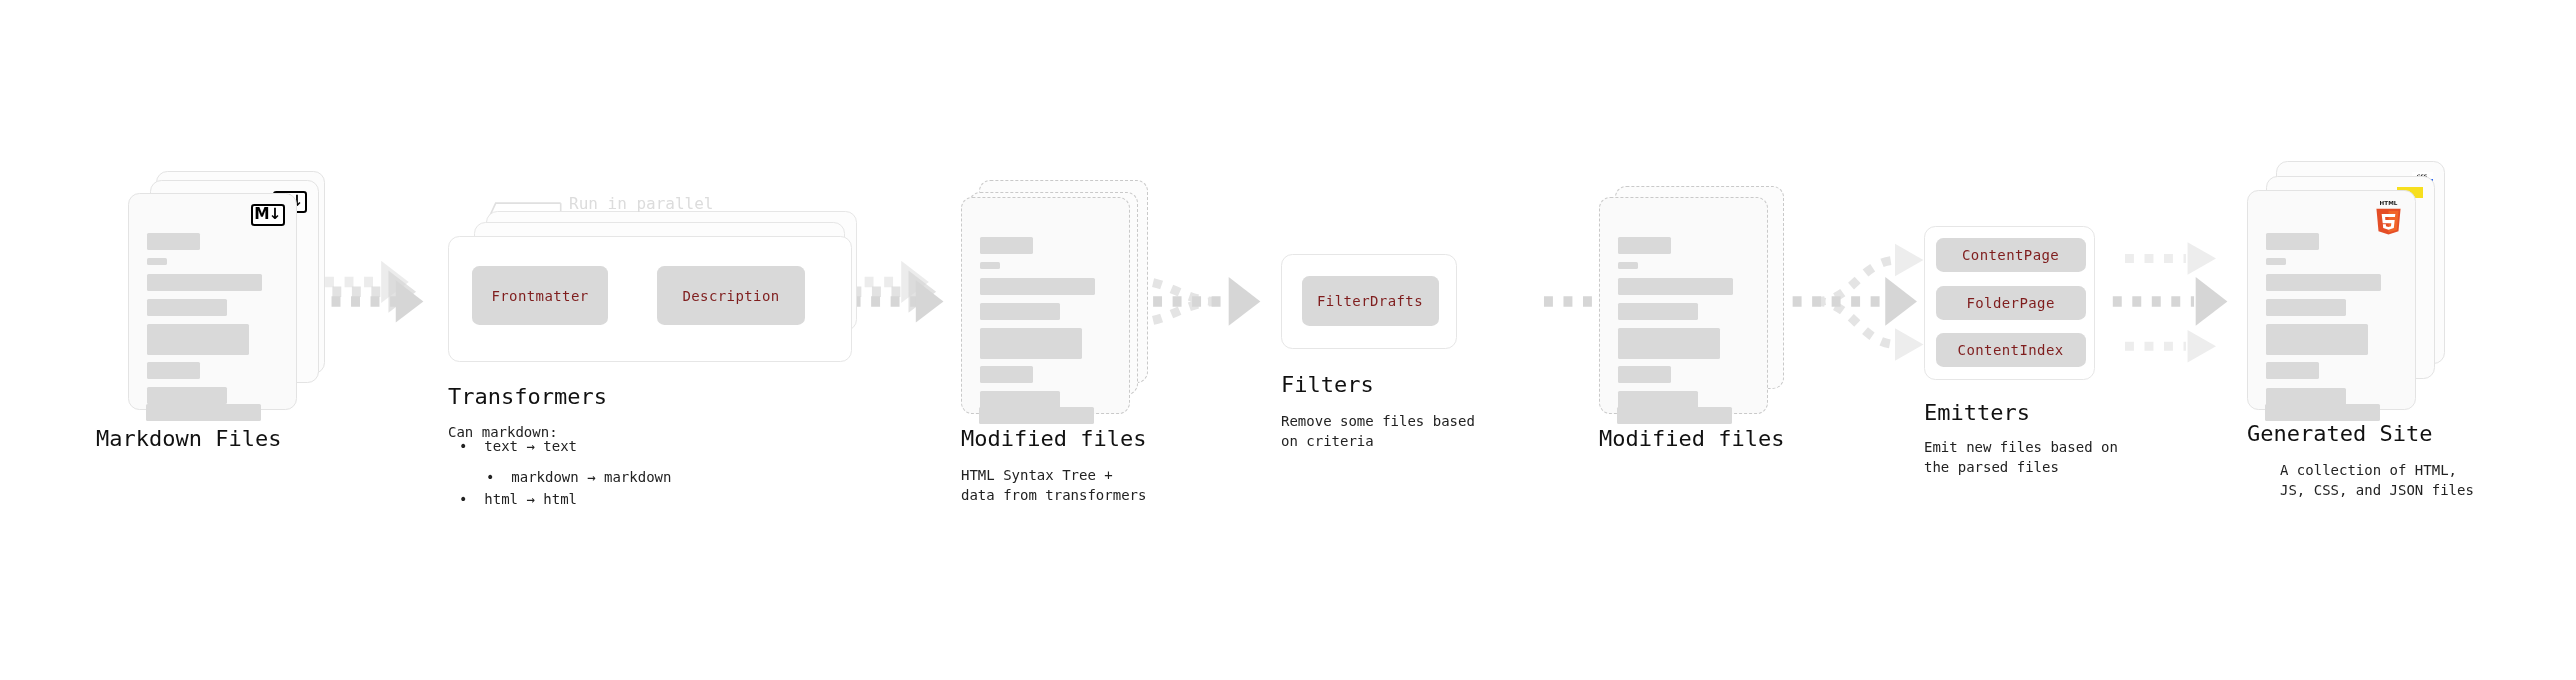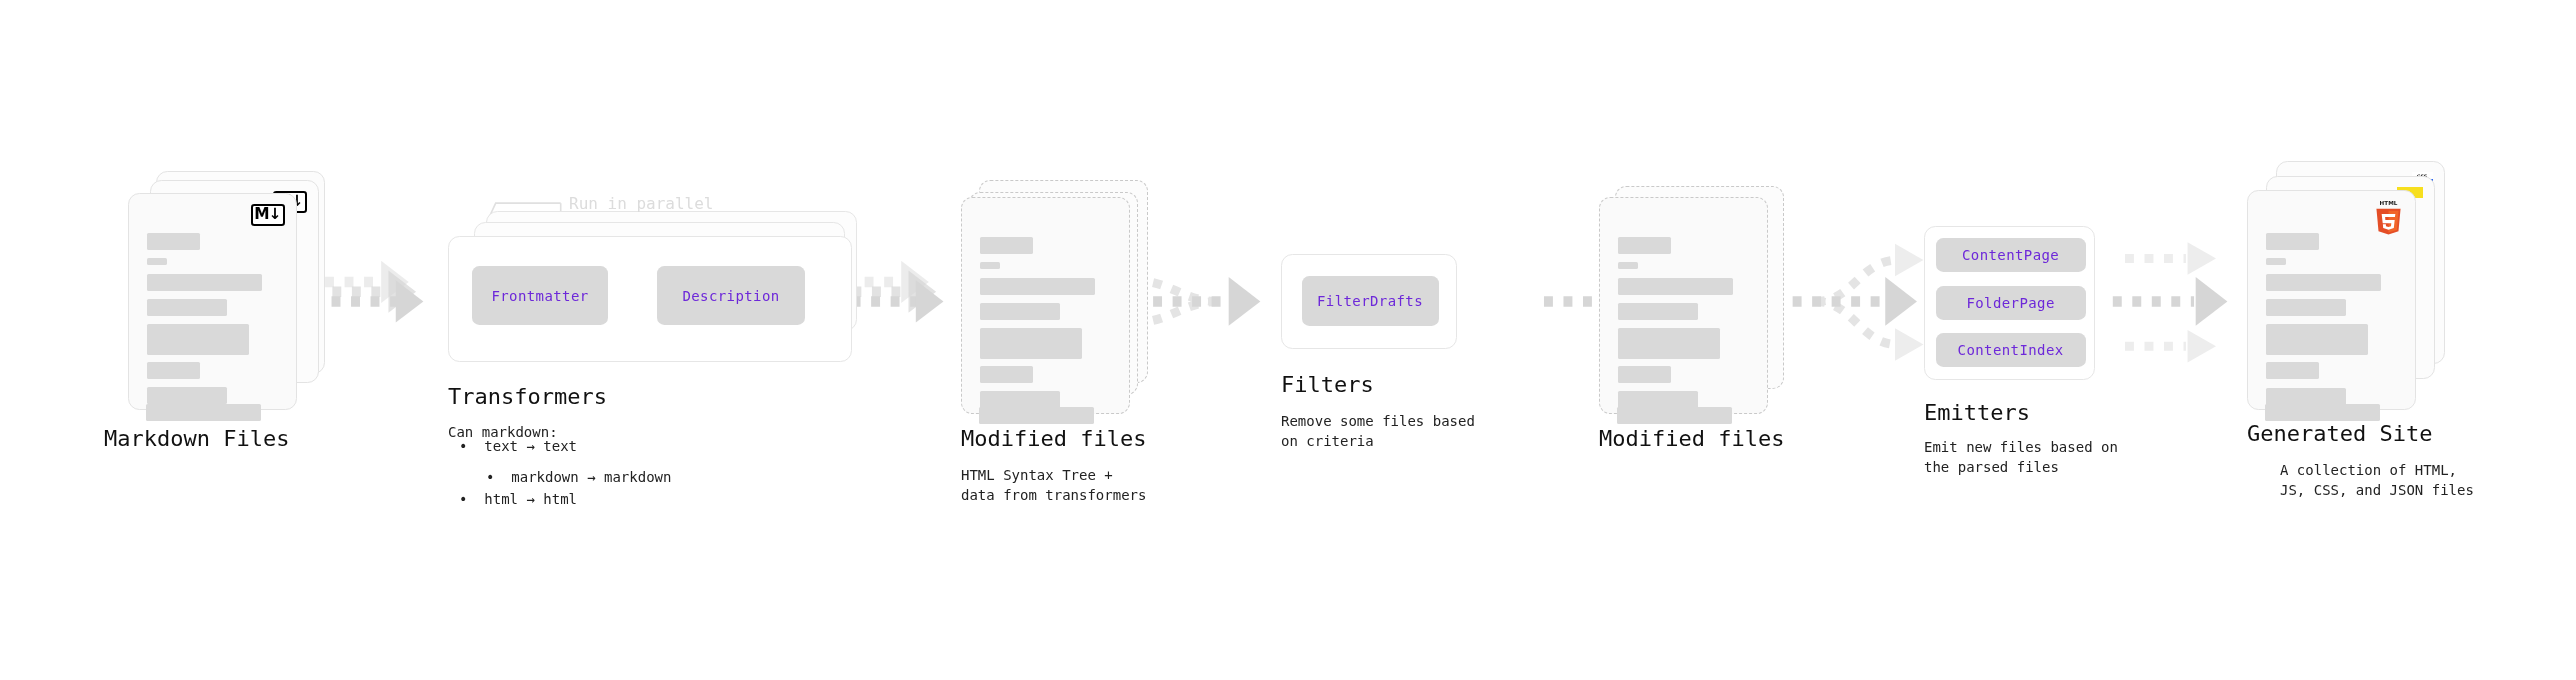--- a/index.html
+++ b/index.html
@@ -69,21 +69,21 @@
     border:1.2px solid #e6e6e6;
     border-radius:11.4px;
     background:#ffffff;
     box-sizing:border-box;
   }
   .chip{
     position:absolute;
     background:#d9d9d9;
     border-radius:7.3px;
     display:flex;align-items:center;justify-content:center;
-    color:#6d28d9;
+    color:#7f1d1d;
     font-size:14px;
     letter-spacing:0.4px;
     white-space:nowrap;
     box-sizing:border-box;
   }
   .chip.faded1{background:#e2e2e2;}
   .chip.faded2{background:#ededed;}
 
   
   .title{
@@ -221,21 +221,21 @@
         <div class="bar" style="top:39px;left:0;width:53px;"></div>
         <div class="bar sm" style="top:64px;left:0;width:20.3px;"></div>
         <div class="bar" style="top:80px;left:0;width:115px;"></div>
         <div class="bar" style="top:105px;left:0;width:80px;"></div>
         <div class="bar" style="top:130px;left:0;width:102px;height:31px;"></div>
         <div class="bar" style="top:168px;left:0;width:53px;"></div>
         <div class="bar" style="top:193px;left:0;width:80px;"></div>
       </div>
     </div>
 
-    <div class="title" style="left:76px;top:426px;padding-left:28px;">Markdown Files</div>
+    <div class="title" style="left:68px;top:426px;padding-left:28px;">Markdown Files</div>
   </div>
 
   <div>
 
     <div class="groupbox" style="left:486px;top:211px;width:371px;height:120px;background:#fdfdfd;">
       <div class="chip faded2" style="left:42px;top:24.4px;width:130px;height:59px;"></div>
       <div class="chip faded2" style="left:213px;top:24.4px;width:130px;height:59px;"></div>
     </div>
 
     <div class="groupbox" style="left:474px;top:222px;width:371px;height:120px;background:#fdfdfd;">

